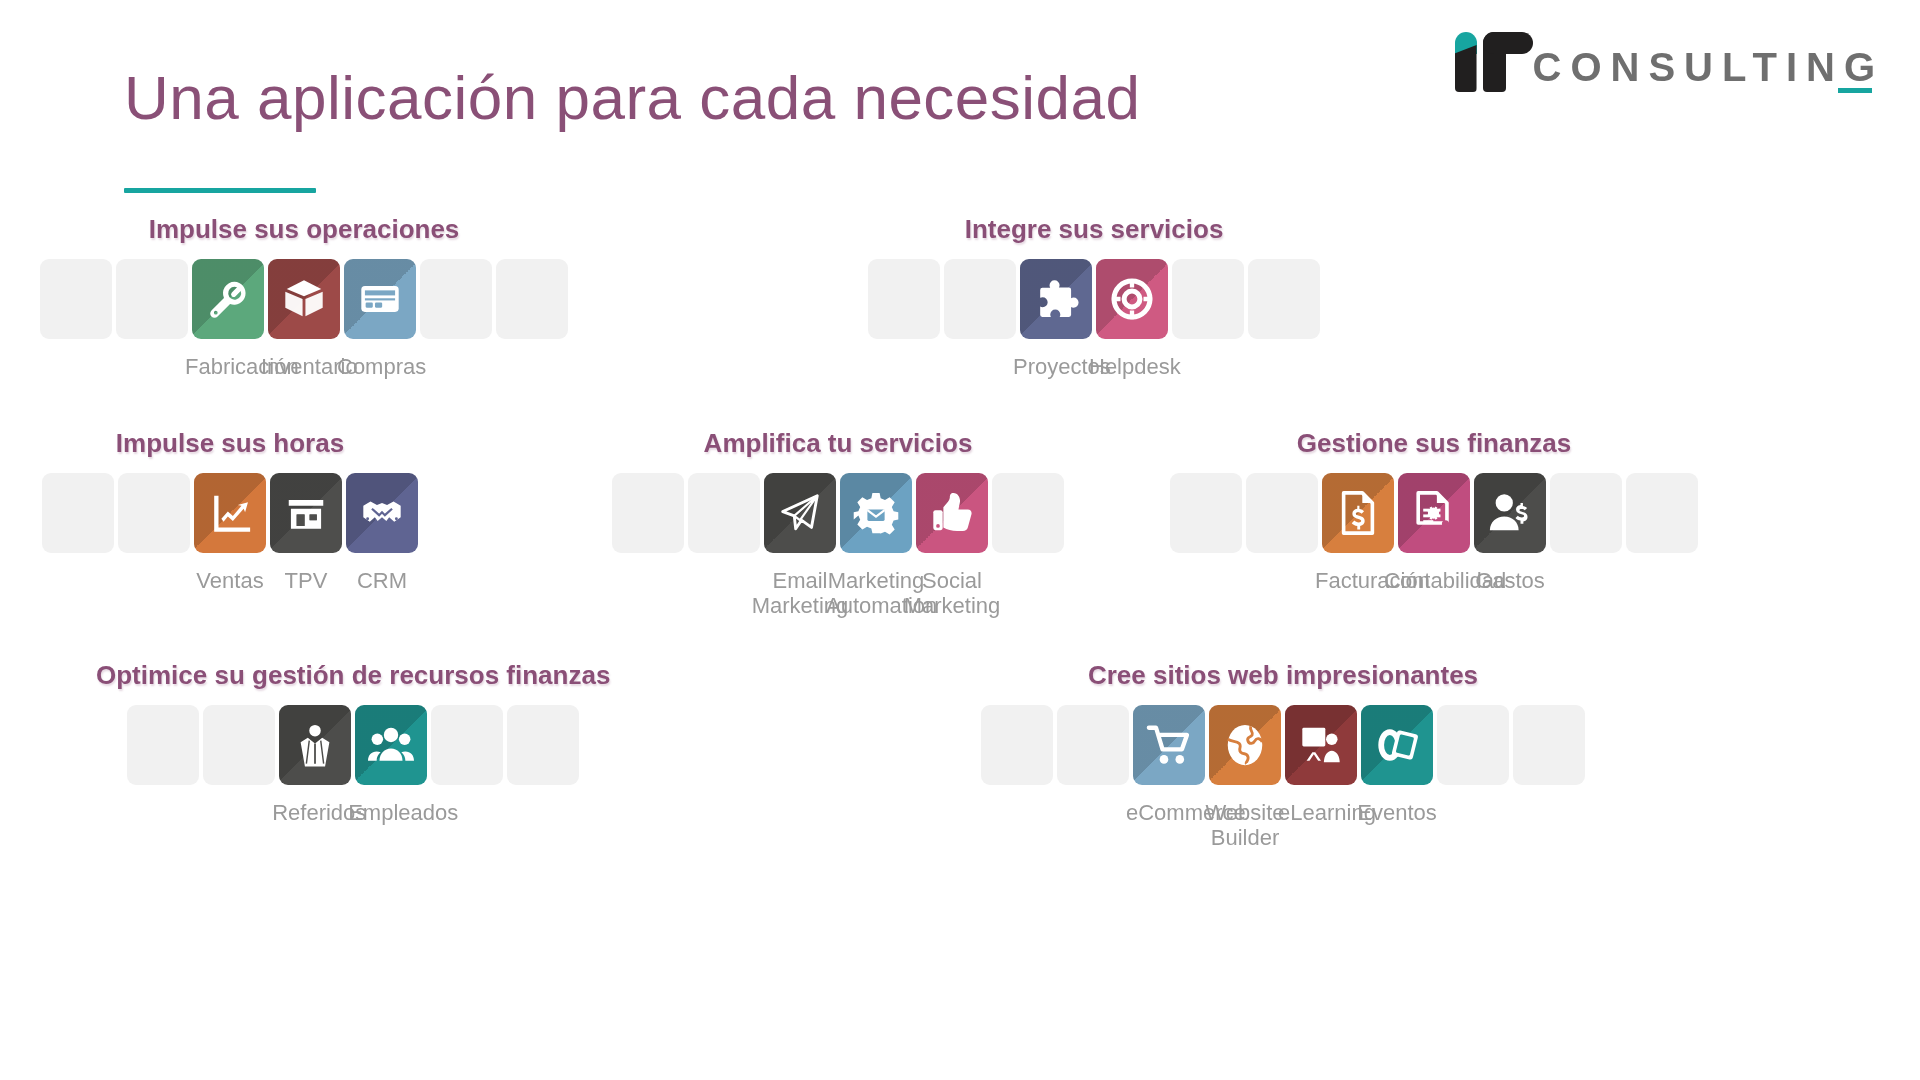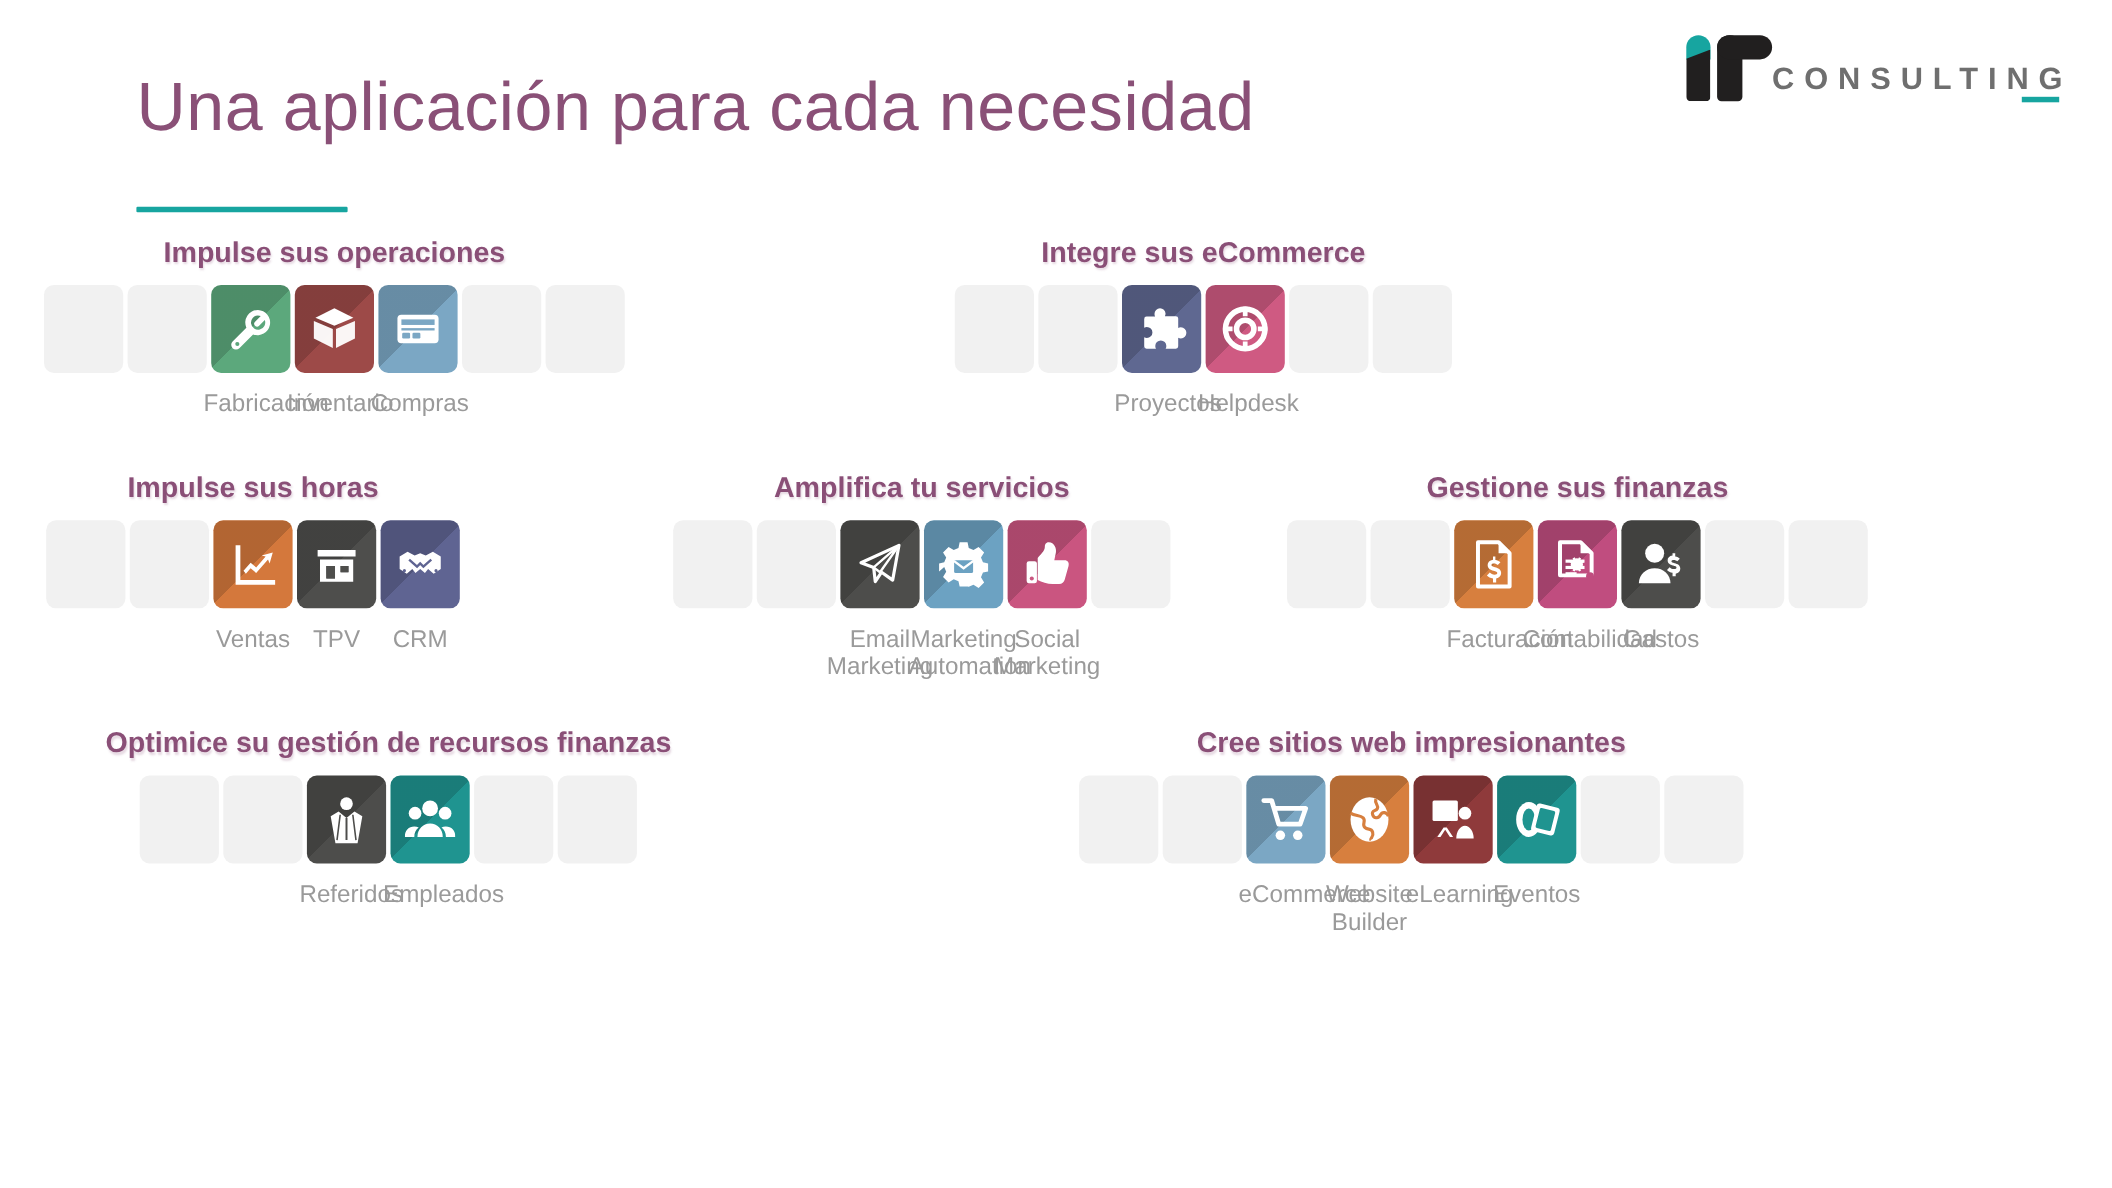--- a/index.html
+++ b/index.html
@@ -28,21 +28,21 @@
   }
   #logo .mark .t-top{
     position:absolute; left:30px; top:4px; width:50px; height:22px;
     background:#211f1f; border-radius:11px;
   }
   #logo .mark .t-stem{
     position:absolute; left:30px; top:4px; width:23px; height:60px;
     background:#211f1f; border-radius:11px 11px 4px 4px;
   }
   #logo .word{
-    font-size:28px; font-weight:bold; letter-spacing:9px;
+    font-size:40px; font-weight:bold; letter-spacing:9px;
     color:#6f6f6f; line-height:0.95; 
     position:relative; padding-bottom:6px;
   }
   #logo .word .g-underline{
     position:absolute; right:12px; bottom:-1px; width:34px; height:5px;
     background:#17a5a0;
   }
 
   
   #page-title{
@@ -157,21 +157,21 @@
           </div>
           <div class="cell">
             <div class="tile empty"></div>
           </div>
           <div class="cell">
             <div class="tile empty"></div>
           </div>
         </div>
       </div>
       <div class="group" style="left: 866px;">
-        <div class="group-title">Integre sus eCommerce</div>
+        <div class="group-title">Integre sus servicios</div>
         <div class="tiles">
           <div class="cell">
             <div class="tile empty"></div>
           </div>
           <div class="cell">
             <div class="tile empty"></div>
           </div>
           <div class="cell">
             <div class="tile" style="background: rgb(95, 104, 145);">
               <div class="shadow"></div>

